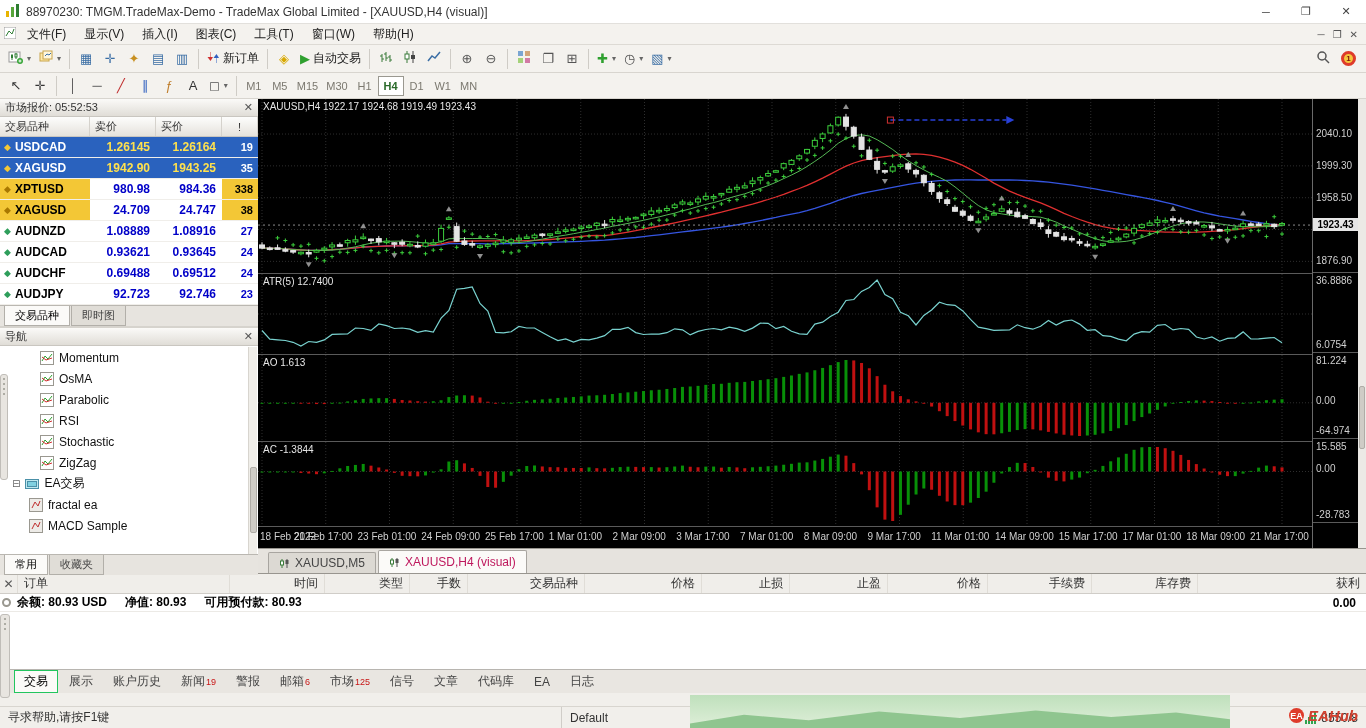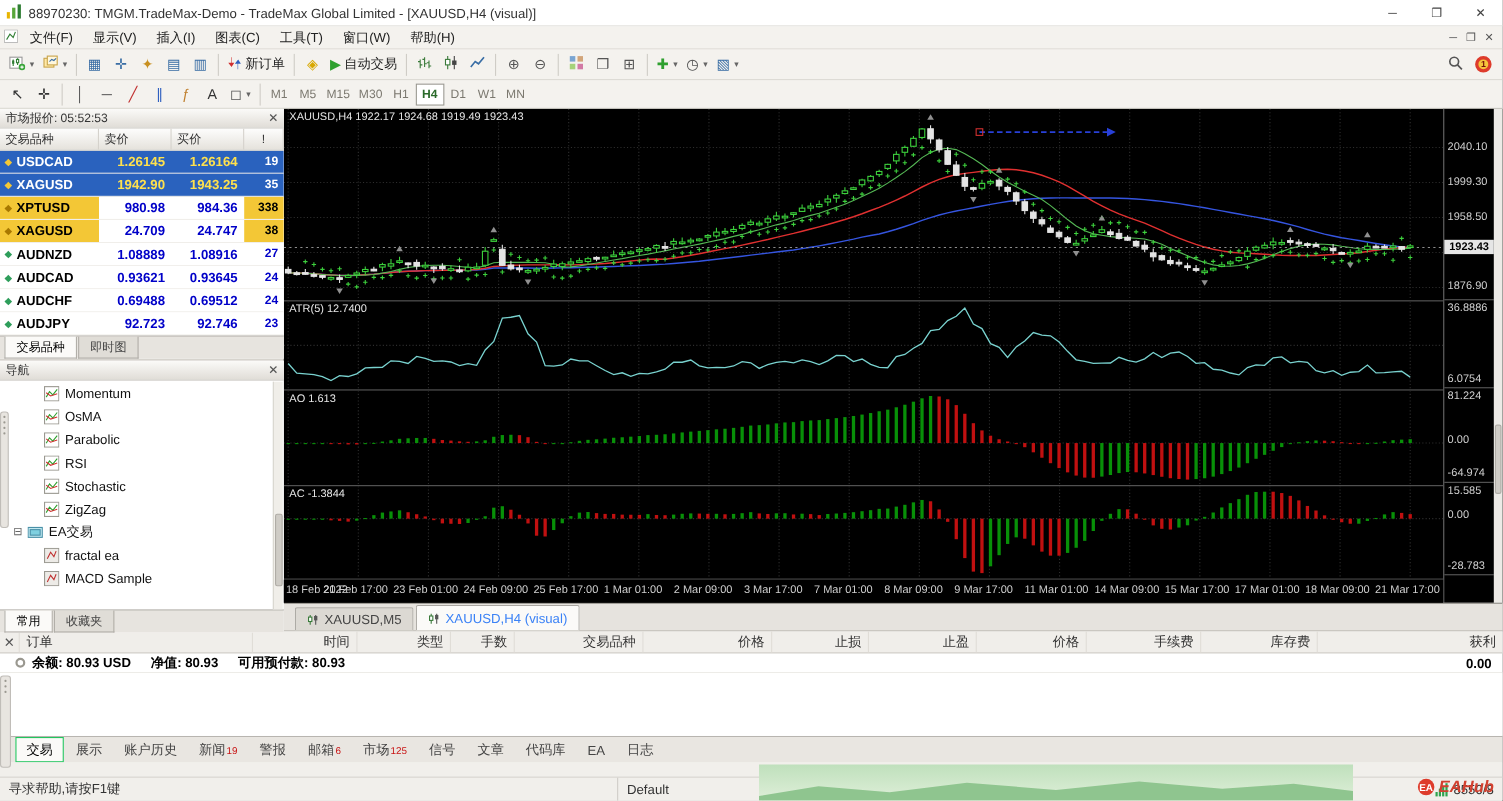--- a/index.html
+++ b/index.html
@@ -52,21 +52,21 @@
   .mw-row.sel .dia{color:#F3C736;}
   .mw-row.gold .c-sym,.mw-row.gold .c-spr{background:#F3C736;color:#000;}
   .mw-row.gold .dia{color:#A87800;}
   .panel-tabs{height:21px;background:#E7E4DF;border-top:1px solid #BAB7B1;display:flex;align-items:stretch;padding-left:4px;gap:1px;}
   .ptab{display:flex;align-items:center;padding:0 10px;font-size:11px;color:#444;background:#E0DDD7;border:1px solid #B2AFA9;border-top:none;}
   .ptab.active{background:#FBFAF8;color:#000;}
   .nav-tree{height:208px;overflow:hidden;padding-top:1px;}
   .tree-row{height:21px;display:flex;align-items:center;gap:5px;font-size:12px;color:#111;}
   .tree-row.indicator{padding-left:40px;}
   .tree-row.group{padding-left:12px;}
-  .tree-row.ea{padding-left:40px;}
+  .tree-row.ea{padding-left:29px;}
   .expander{font-size:10px;color:#666;}
   .nav-scroll{position:absolute;right:1px;top:19px;width:9px;height:207px;background:#F0EEE9;border-left:1px solid #D8D5CF;}
   .nav-scroll .thumb{position:absolute;left:1px;width:7px;top:58%;height:32%;background:#CFCCC6;border:1px solid #AFACA6;border-radius:2px;}
   
   .chartcol{flex:1;display:flex;flex-direction:column;}
   .chartarea{height:449px;background:#000;display:flex;}
   .plots{width:1054px;display:flex;flex-direction:column;}
   .pane{position:relative;overflow:hidden;}
   .pane svg{position:absolute;top:0;left:0;}
   .pane-div{height:1px;background:#5A5A5A;}
@@ -74,27 +74,27 @@
   .dateaxis{height:21px;position:relative;background:#000;}
   .dlab{position:absolute;top:4px;color:#CFCFCF;font-size:10px;white-space:nowrap;}
   .scalecol{width:46px;background:#000;border-left:1px solid #6A6A6A;display:flex;flex-direction:column;}
   .scale-seg{position:relative;border-bottom:1px solid #5A5A5A;}
   .slab{position:absolute;left:3px;color:#CFCFCF;font-size:10px;}
   .slab.tag{left:0;right:0;background:#E6E6E6;color:#000;text-align:center;padding:1px 0;font-weight:bold;}
   .chart-vscroll{width:8px;background:#ECEAE6;position:relative;}
   .chart-vscroll .thumb{position:absolute;left:1px;width:6px;top:64%;height:14%;background:#CFCCC6;border:1px solid #AFACA6;border-radius:2px;}
   .chart-tabs{height:25px;background:#E6E3DE;border-top:1px solid #98958F;display:flex;align-items:flex-end;padding:0 0 0 10px;gap:2px;}
   .ctab{display:flex;align-items:center;gap:5px;height:21px;padding:0 10px;background:#DCD9D3;border:1px solid #A8A5A0;border-bottom:none;font-size:12px;color:#444;border-radius:2px 2px 0 0;}
-  .ctab.active{background:#FBFAF8;color:#3b82f6;height:23px;}
+  .ctab.active{background:#FBFAF8;color:#be185d;height:23px;}
   
   .terminal{height:96px;background:#FFF;border-top:1px solid #98958F;display:flex;flex-direction:column;}
   .term-header{height:20px;background:#F0EEEA;border-bottom:1px solid #D0CDC8;display:flex;align-items:center;font-size:12px;color:#333;}
   .thcell{display:flex;align-items:center;height:100%;padding:0 6px;border-right:1px solid #E0DDD7;}
   .term-close{width:18px;justify-content:center;color:#555;}
-  .term-balance{height:18px;display:flex;align-items:center;font-weight:bold;color:#000;padding-left:14px;gap:18px;border-bottom:1px solid #ECEAE6;}
+  .term-balance{height:18px;display:flex;align-items:center;font-weight:bold;color:#000;padding-left:2px;gap:18px;border-bottom:1px solid #ECEAE6;}
   .bal-ico{width:9px;height:9px;border:2px solid #9A9890;border-radius:50%;display:inline-block;margin-right:6px;}
   .term-profit{margin-left:auto;padding-right:10px;}
   .term-body{flex:1;background:#FFF;}
   .term-tabs{height:24px;background:#E9E6E1;border-top:1px solid #B8B5B0;display:flex;align-items:center;padding-left:14px;gap:2px;}
   .ttab{display:flex;align-items:center;padding:2px 9px;font-size:12px;color:#444;}
   .ttab.active{background:#FBFAF8;border:1px solid #22c55e;color:#000;}
   .ttab sup{color:#C81414;font-size:9px;margin-left:1px;}
   
   .bottombar{height:35px;background:#F1EFEB;position:relative;}
   .statusrow{position:absolute;left:0;right:0;bottom:0;height:22px;display:flex;align-items:stretch;border-top:1px solid #D8D5CF;font-size:12px;color:#333;}

